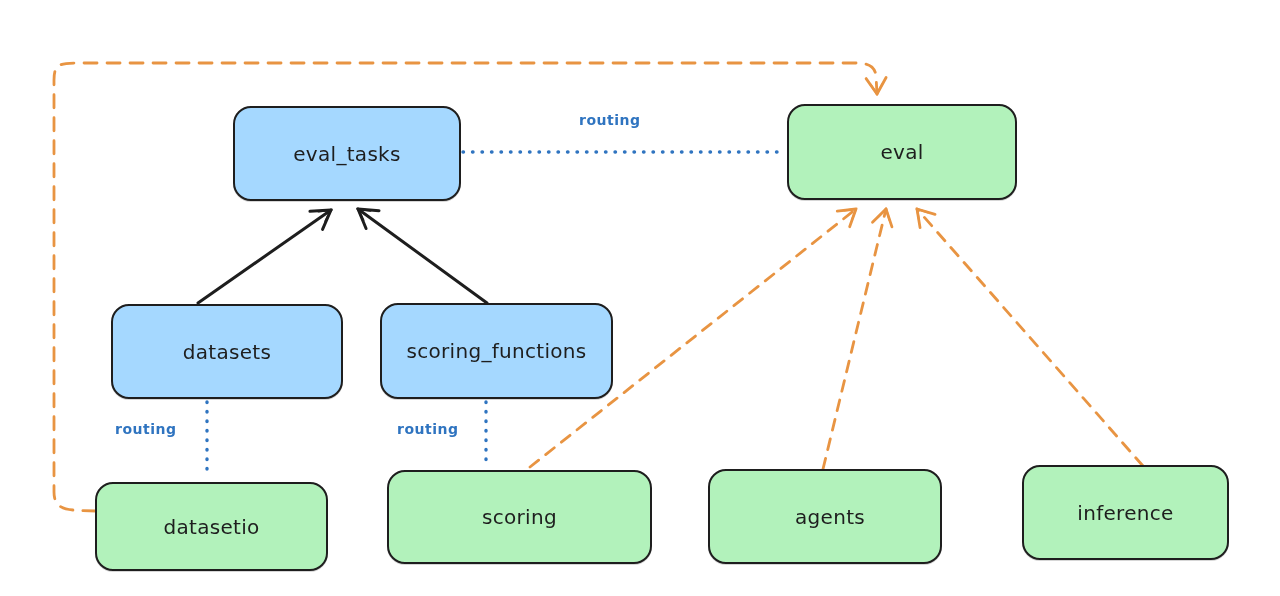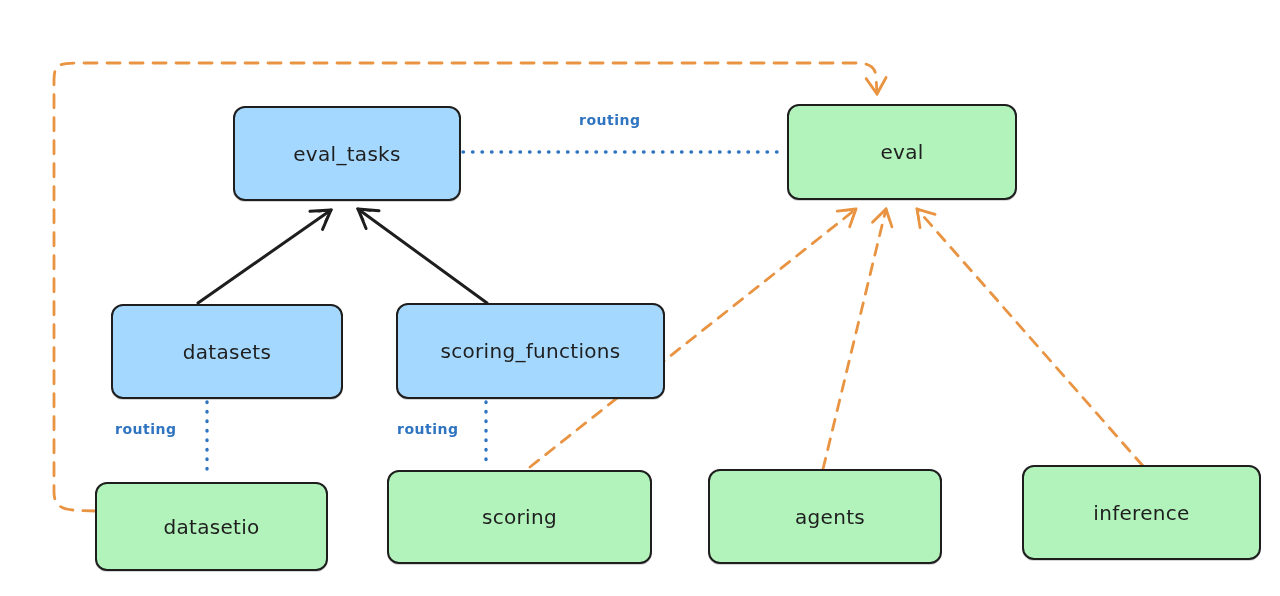--- a/index.html
+++ b/index.html
@@ -21,38 +21,38 @@
     top: 0;
     width: 1280px;
     height: 596px;
   }
   .node {
     position: absolute;
     display: flex;
     align-items: center;
     justify-content: center;
     border: 2.5px solid #1e1e1e;
-    border-radius: 12px;
+    border-radius: 18px;
     font-size: 20px;
     color: #1e1e1e;
     letter-spacing: 0.3px;
     box-sizing: border-box;
     box-shadow: 0 1px 0 rgba(90,90,90,0.25);
   }
   .node-blue  { background: #a5d8ff; }
   .node-green { background: #b2f2bb; justify-content: center; }
 
   .node-eval-tasks        { left: 233px; top: 106px; width: 228px; height: 95px; }
   .node-eval              { left: 787px; top: 104px; width: 230px; height: 96px; }
   .node-datasets          { left:  111px; top: 304px; width: 232px; height: 95px; }
-  .node-scoring-functions { left: 380px; top: 303px; width: 269px; height: 96px; margin-left: 16px; }
+  .node-scoring-functions { left: 380px; top: 303px; width: 233px; height: 96px; }
   .node-datasetio         { left:  95px; top: 482px; width: 233px; height: 89px; }
   .node-scoring           { left: 387px; top: 470px; width: 265px; height: 94px; }
   .node-agents            { left: 708px; top: 469px; width: 234px; height: 95px; padding-left: 10px; }
-  .node-inference         { left: 1022px; top: 465px; width: 239px; height: 95px; }
+  .node-inference         { left: 1022px; top: 465px; width: 207px; height: 95px; }
 
   .edge-label {
     position: absolute;
     color: #2f74c0;
     font-size: 14px;
     font-weight: 700;
     letter-spacing: 0.5px;
     white-space: nowrap;
   }
   .routing-label-1 { left: 579px; top: 112px; }

